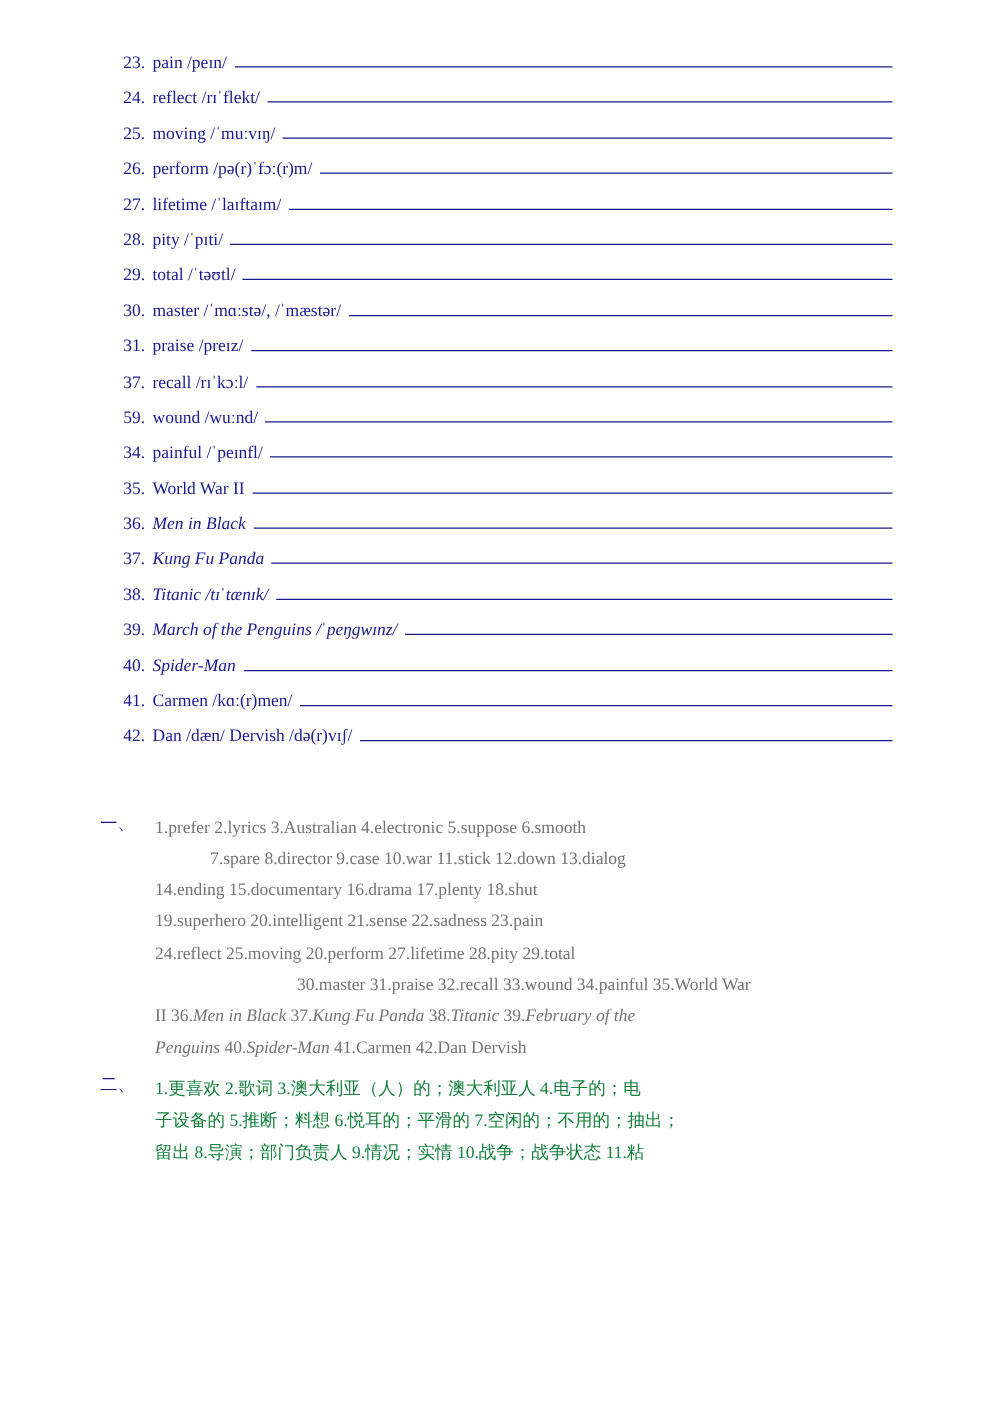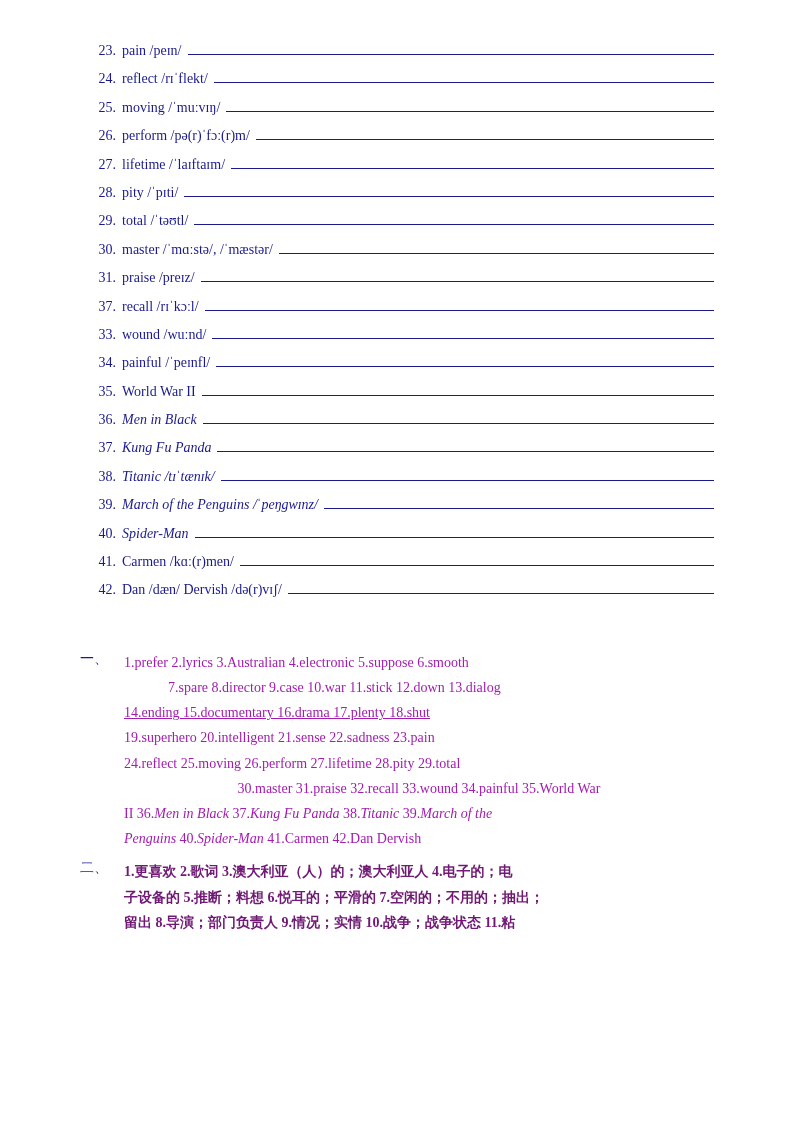--- a/index.html
+++ b/index.html
@@ -52,27 +52,26 @@
     .answer-section {
       margin-top: 10px;
     }
     .answer-label {
       min-width: 36px;
       font-weight: normal;
       color: #1a1a8c;
     }
     .answer-content {
       flex: 1;
-      color: #a21caf;
+      color: #737373;
       line-height: 1.8;
     }
     .section-two-content {
-      color: #701a75;
+      color: #15803d;
       line-height: 1.8;
-      font-weight: bold;
     }
   </style>
 </head>
 <body>
 
 <div class="vocab-list">
 <div class="vocab-item">
       <span class="item-num">23.</span>
       <span class="item-text">pain /peɪn/</span>
       <span class="item-line"></span>
@@ -116,21 +115,21 @@
       <span class="item-num">31.</span>
       <span class="item-text">praise /preɪz/</span>
       <span class="item-line"></span>
     </div>
     <div class="vocab-item">
       <span class="item-num">37.</span>
       <span class="item-text">recall /rɪˈkɔːl/</span>
       <span class="item-line"></span>
     </div>
     <div class="vocab-item">
-      <span class="item-num">33.</span>
+      <span class="item-num">59.</span>
       <span class="item-text">wound /wuːnd/</span>
       <span class="item-line"></span>
     </div>
     <div class="vocab-item">
       <span class="item-num">34.</span>
       <span class="item-text">painful /ˈpeɪnfl/</span>
       <span class="item-line"></span>
     </div>
     <div class="vocab-item">
       <span class="item-num">35.</span>
@@ -175,25 +174,25 @@
   </div>
 
 <div class="answer-section">
   <div class="section-title"></div>
 
   <div style="display:flex; margin-bottom:4px;">
     <div class="answer-label" style="min-width:44px; white-space:nowrap;">一、</div>
     <div class="answer-content">
     <div>1.prefer   2.lyrics   3.Australian   4.electronic   5.suppose   6.smooth</div>
         <div style="padding-left: 0px; margin-left: 44px;">7.spare   8.director   9.case   10.war   11.stick   12.down   13.dialog</div>
-        <div style="padding-left: 0px; text-decoration: underline;">14.ending   15.documentary   16.drama   17.plenty   18.shut</div>
+        <div style="padding-left: 0px;">14.ending   15.documentary   16.drama   17.plenty   18.shut</div>
         <div style="padding-left: 0px;">19.superhero   20.intelligent   21.sense   22.sadness   23.pain</div>
-        <div style="padding-left: 0px;">24.reflect   25.moving   26.perform   27.lifetime   28.pity   29.total</div>
+        <div style="padding-left: 0px;">24.reflect   25.moving   20.perform   27.lifetime   28.pity   29.total</div>
         <div style="padding-left: 0px; text-align: center;">30.master   31.praise   32.recall   33.wound   34.painful   35.World War</div>
-        <div style="padding-left: 0px;">II  36.<em>Men in Black</em>  37.<em>Kung Fu Panda</em>  38.<em>Titanic</em>  39.<em>March of the</em></div>
+        <div style="padding-left: 0px;">II  36.<em>Men in Black</em>  37.<em>Kung Fu Panda</em>  38.<em>Titanic</em>  39.<em>February of the</em></div>
         <div style="padding-left: 0px;"><em>Penguins</em>  40.<em>Spider-Man</em>  41.Carmen   42.Dan Dervish</div>
       </div>
   </div>
 
   <div style="display:flex; margin-top:8px;">
     <div class="answer-label" style="min-width:44px; white-space:nowrap;">二、</div>
     <div class="section-two-content">
     <div>1.更喜欢   2.歌词   3.澳大利亚（人）的；澳大利亚人   4.电子的；电</div>
         <div>子设备的   5.推断；料想   6.悦耳的；平滑的   7.空闲的；不用的；抽出；</div>
         <div>留出   8.导演；部门负责人   9.情况；实情   10.战争；战争状态   11.粘</div>

